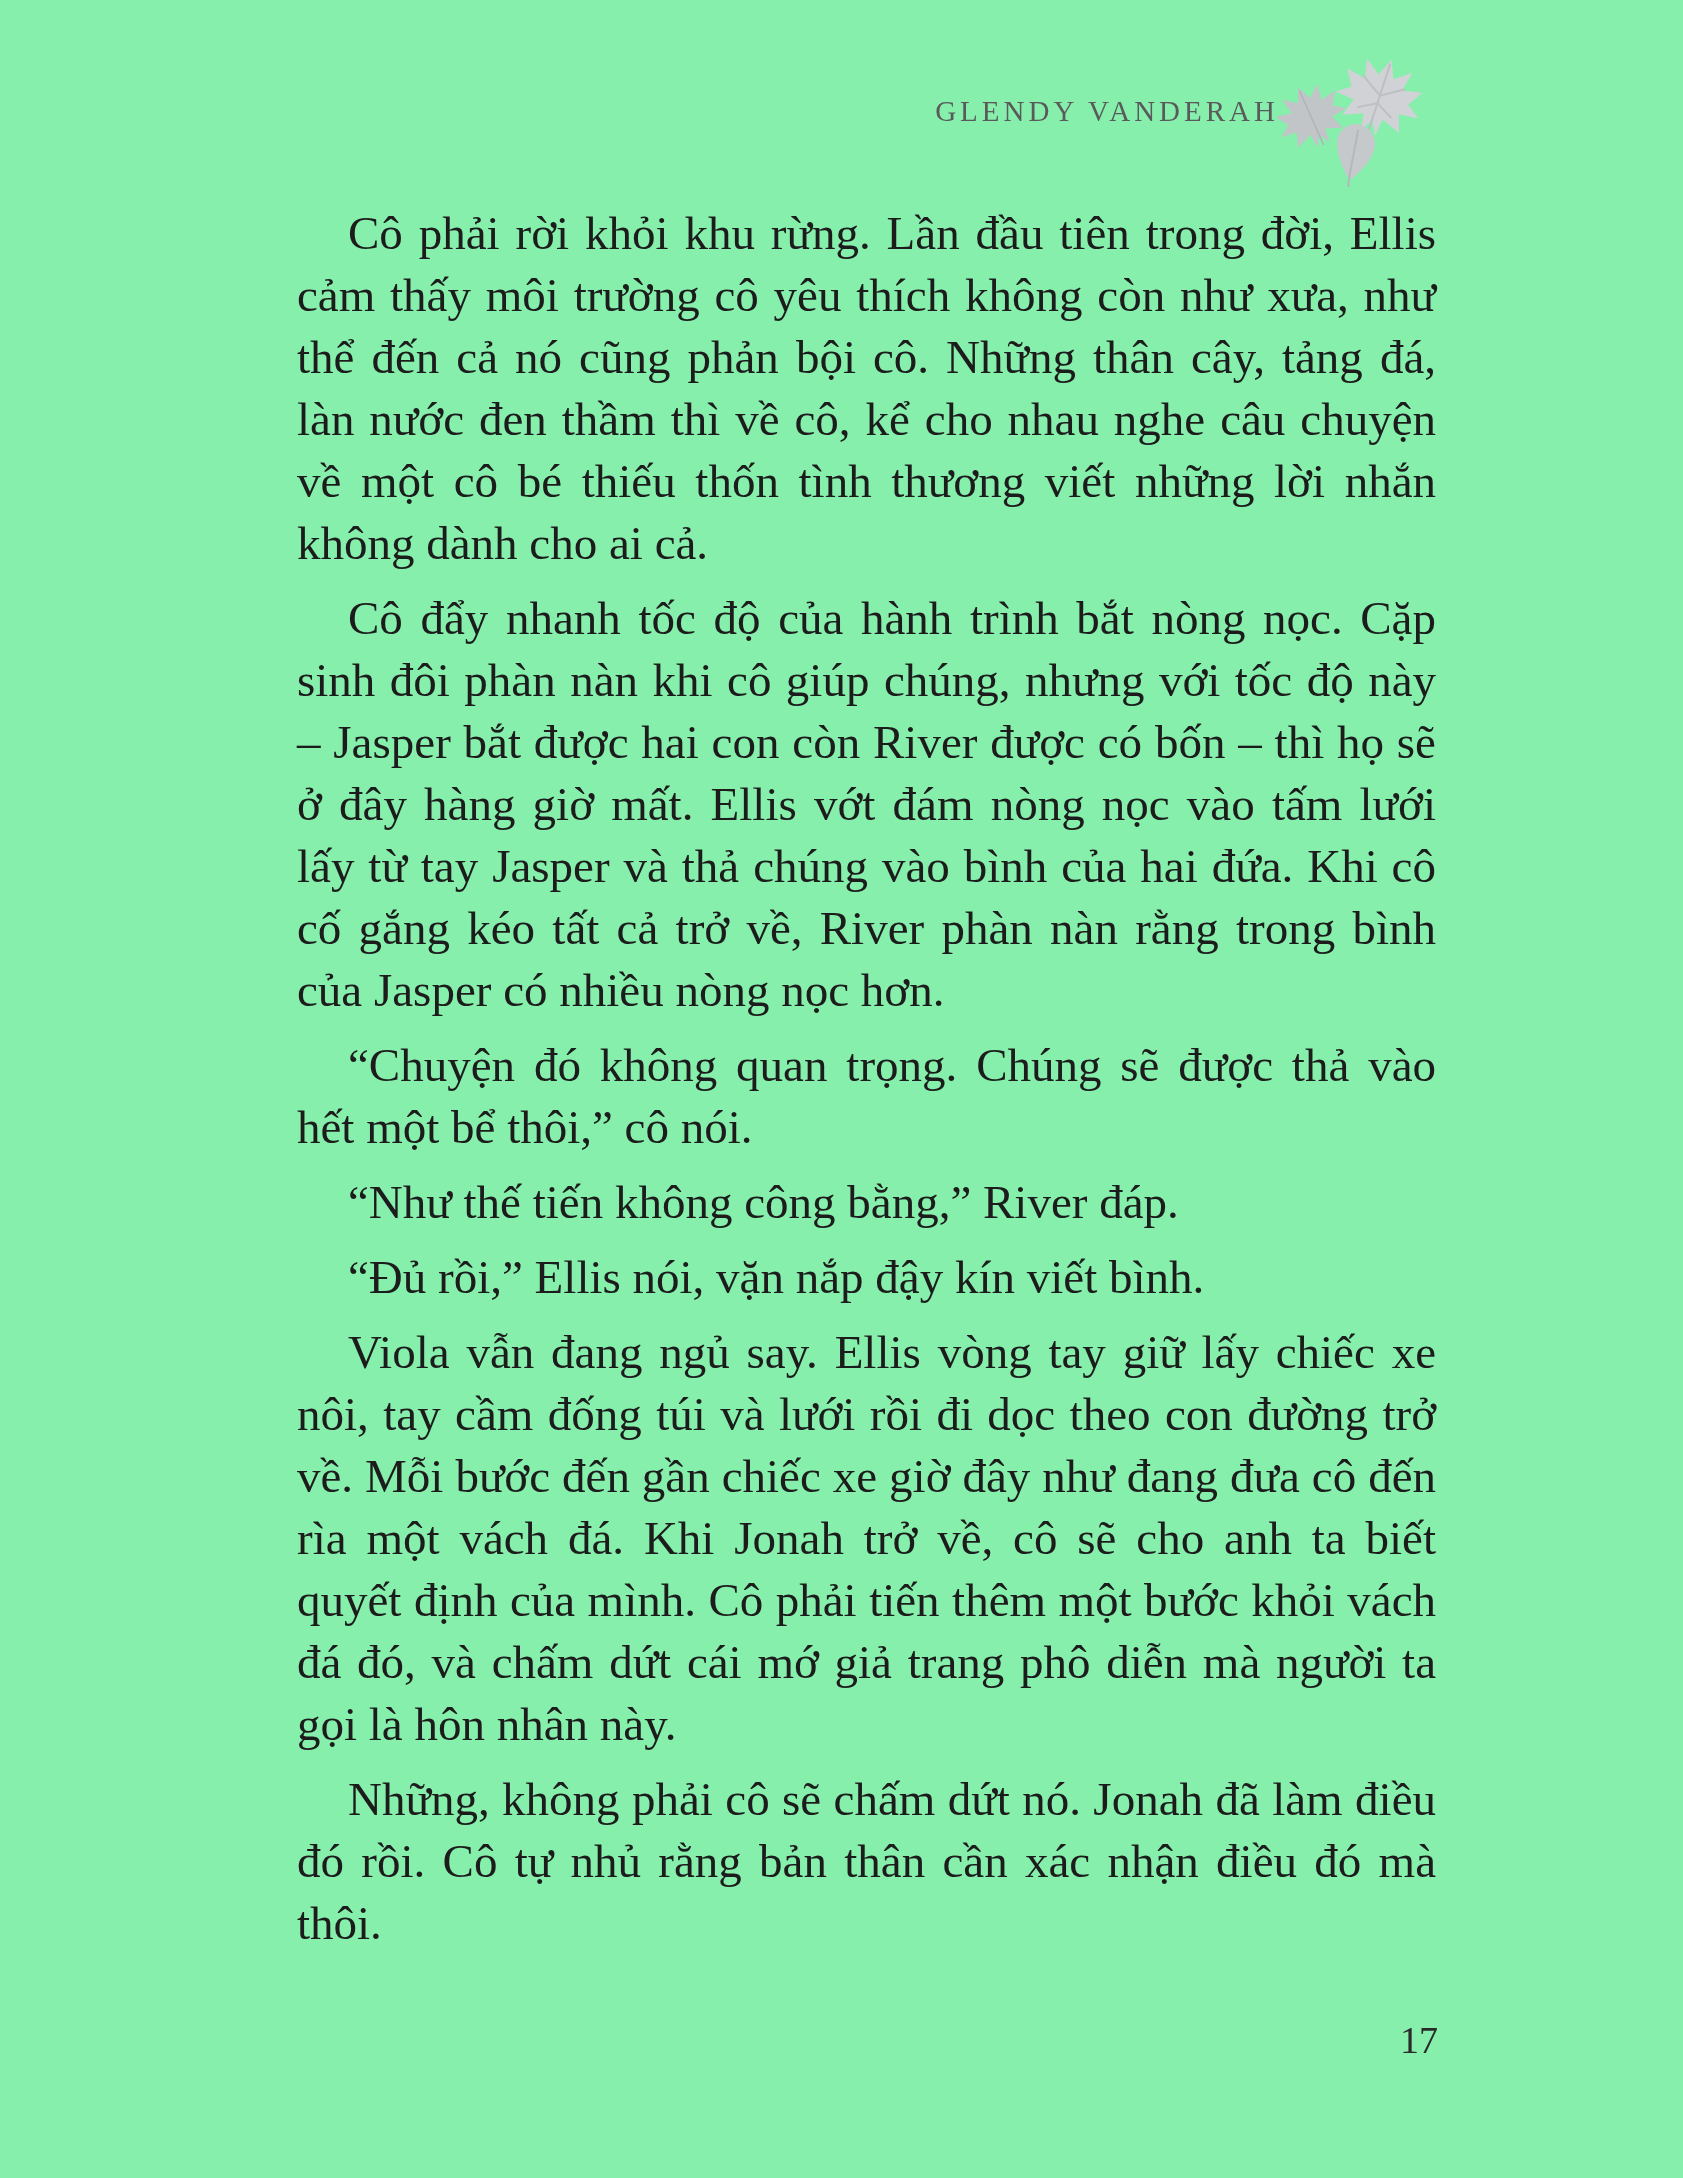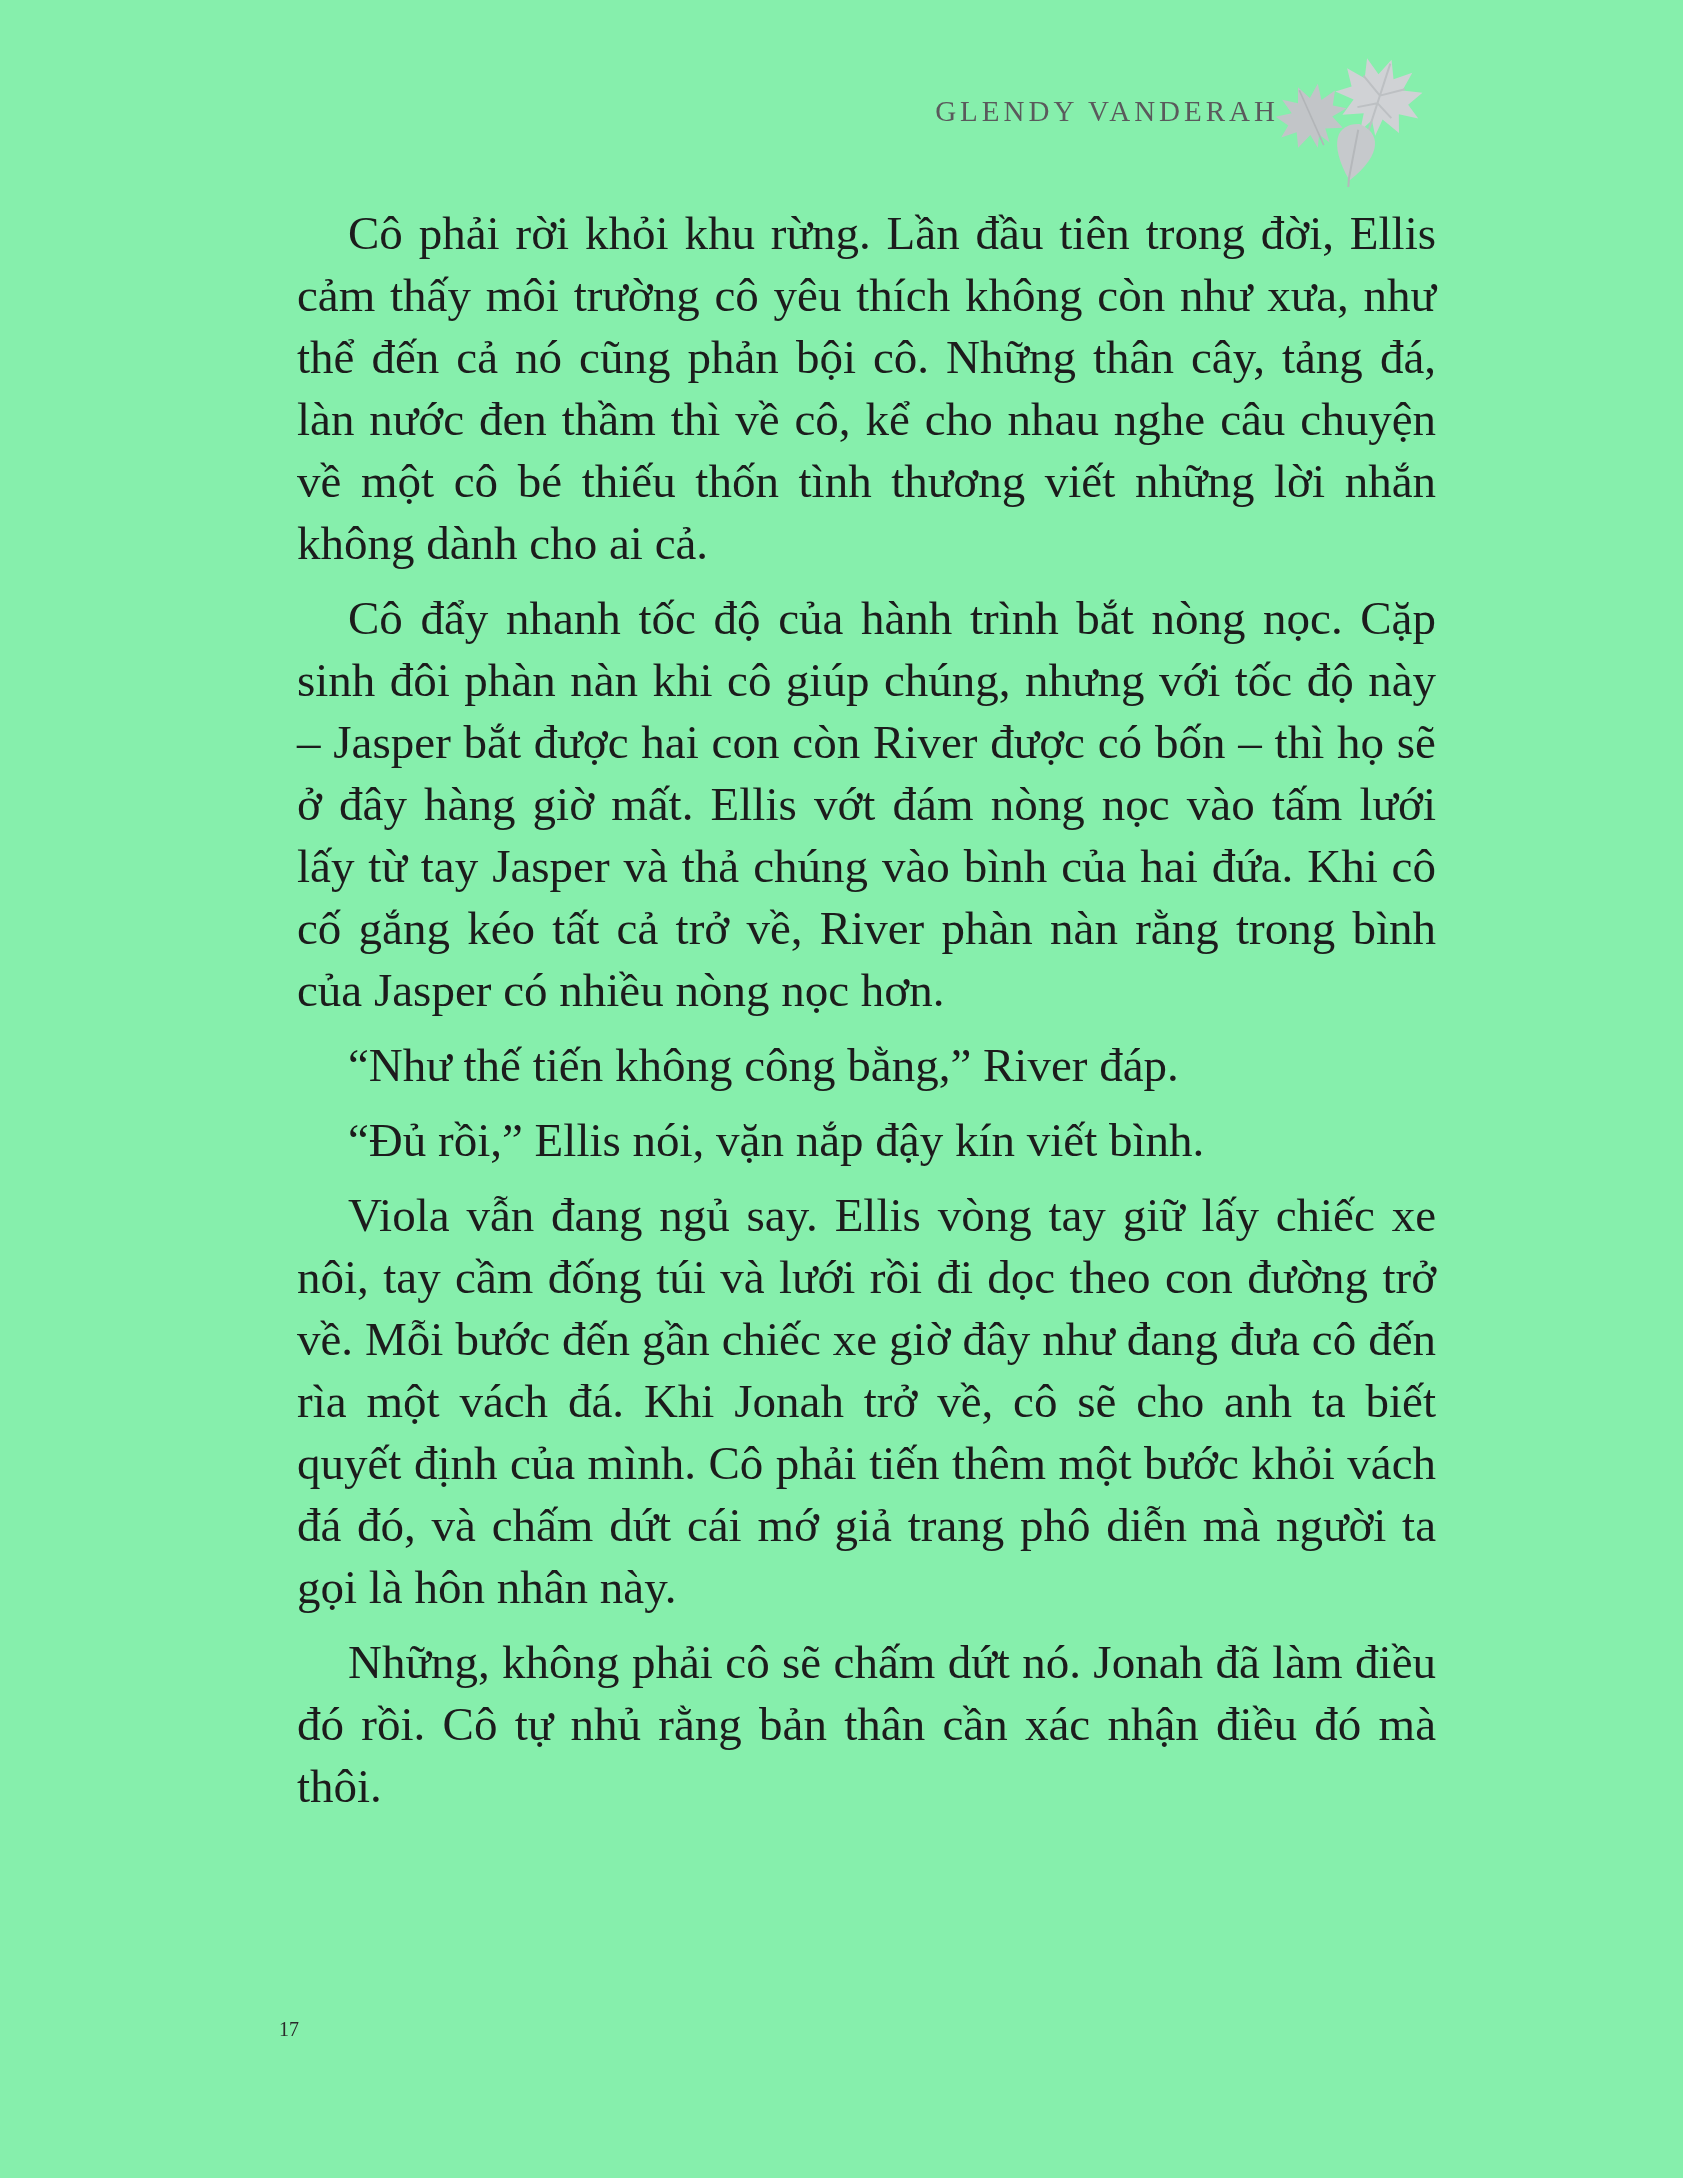--- a/index.html
+++ b/index.html
@@ -46,24 +46,24 @@
     font-size: 47px;
     line-height: 62px;
     color: #1c1c1c;
     text-align: justify;
     text-indent: 51px;
   }
   
   .page-number {
     position: absolute;
     top: 2018px;
-    left: 279px;
+    left: 299px;
     width: 1139px;
-    text-align: left;
-    font-size: 20px;
+    text-align: right;
+    font-size: 38px;
     color: #2a2a2a;
   }
 </style>
 </head>
 <body>
 
 <div class="page">
 
   <div class="running-header">GLENDY VANDERAH</div>
 
@@ -84,20 +84,21 @@
       <g transform="translate(96,112) rotate(12)">
         <path fill="#c6c9cc" d="M0,-26 C22,-22 30,-2 2,32 C-28,-2 -22,-22 0,-26 Z"></path>
         <path stroke="#b5b8bb" stroke-width="2" fill="none" d="M0,-20 L1,30 L3,44"></path>
       </g>
     </svg>
   </span>
 
   <div class="body-text">
     <p>Cô phải rời khỏi khu rừng. Lần đầu tiên trong đời, Ellis cảm thấy môi trường cô yêu thích không còn như xưa, như thể đến cả nó cũng phản bội cô. Những thân cây, tảng đá, làn nước đen thầm thì về cô, kể cho nhau nghe câu chuyện về một cô bé thiếu thốn tình thương viết những lời nhắn không dành cho ai cả.</p>
     <p>Cô đẩy nhanh tốc độ của hành trình bắt nòng nọc. Cặp sinh đôi phàn nàn khi cô giúp chúng, nhưng với tốc độ này – Jasper bắt được hai con còn River được có bốn – thì họ sẽ ở đây hàng giờ mất. Ellis vớt đám nòng nọc vào tấm lưới lấy từ tay Jasper và thả chúng vào bình của hai đứa. Khi cô cố gắng kéo tất cả trở về, River phàn nàn rằng trong bình của Jasper có nhiều nòng nọc hơn.</p>
+    <p>“Chuyện đó không quan trọng. Chúng sẽ được thả vào hết một bể thôi,” cô nói.</p>
     <p>“Như thế tiến không công bằng,” River đáp.</p>
     <p>“Đủ rồi,” Ellis nói, vặn nắp đậy kín viết bình.</p>
     <p>Viola vẫn đang ngủ say. Ellis vòng tay giữ lấy chiếc xe nôi, tay cầm đống túi và lưới rồi đi dọc theo con đường trở về. Mỗi bước đến gần chiếc xe giờ đây như đang đưa cô đến rìa một vách đá. Khi Jonah trở về, cô sẽ cho anh ta biết quyết định của mình. Cô phải tiến thêm một bước khỏi vách đá đó, và chấm dứt cái mớ giả trang phô diễn mà người ta gọi là hôn nhân này.</p>
     <p>Những, không phải cô sẽ chấm dứt nó. Jonah đã làm điều đó rồi. Cô tự nhủ rằng bản thân cần xác nhận điều đó mà thôi.</p>
   </div>
 
   <div class="page-number">17</div>
 
 </div>
 

